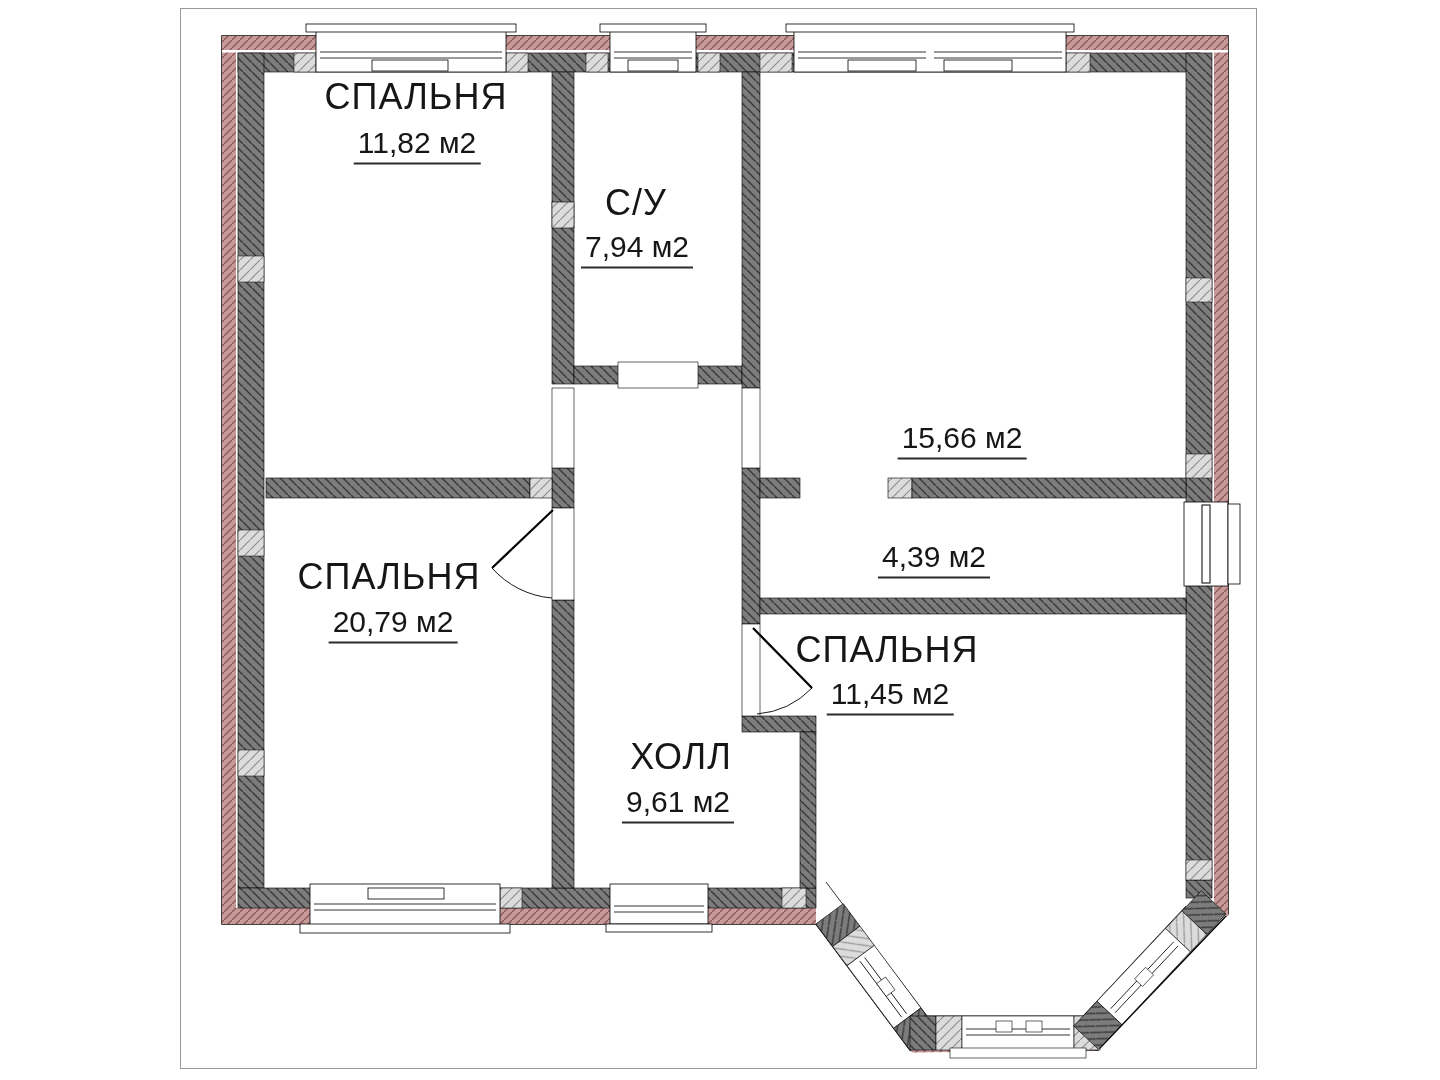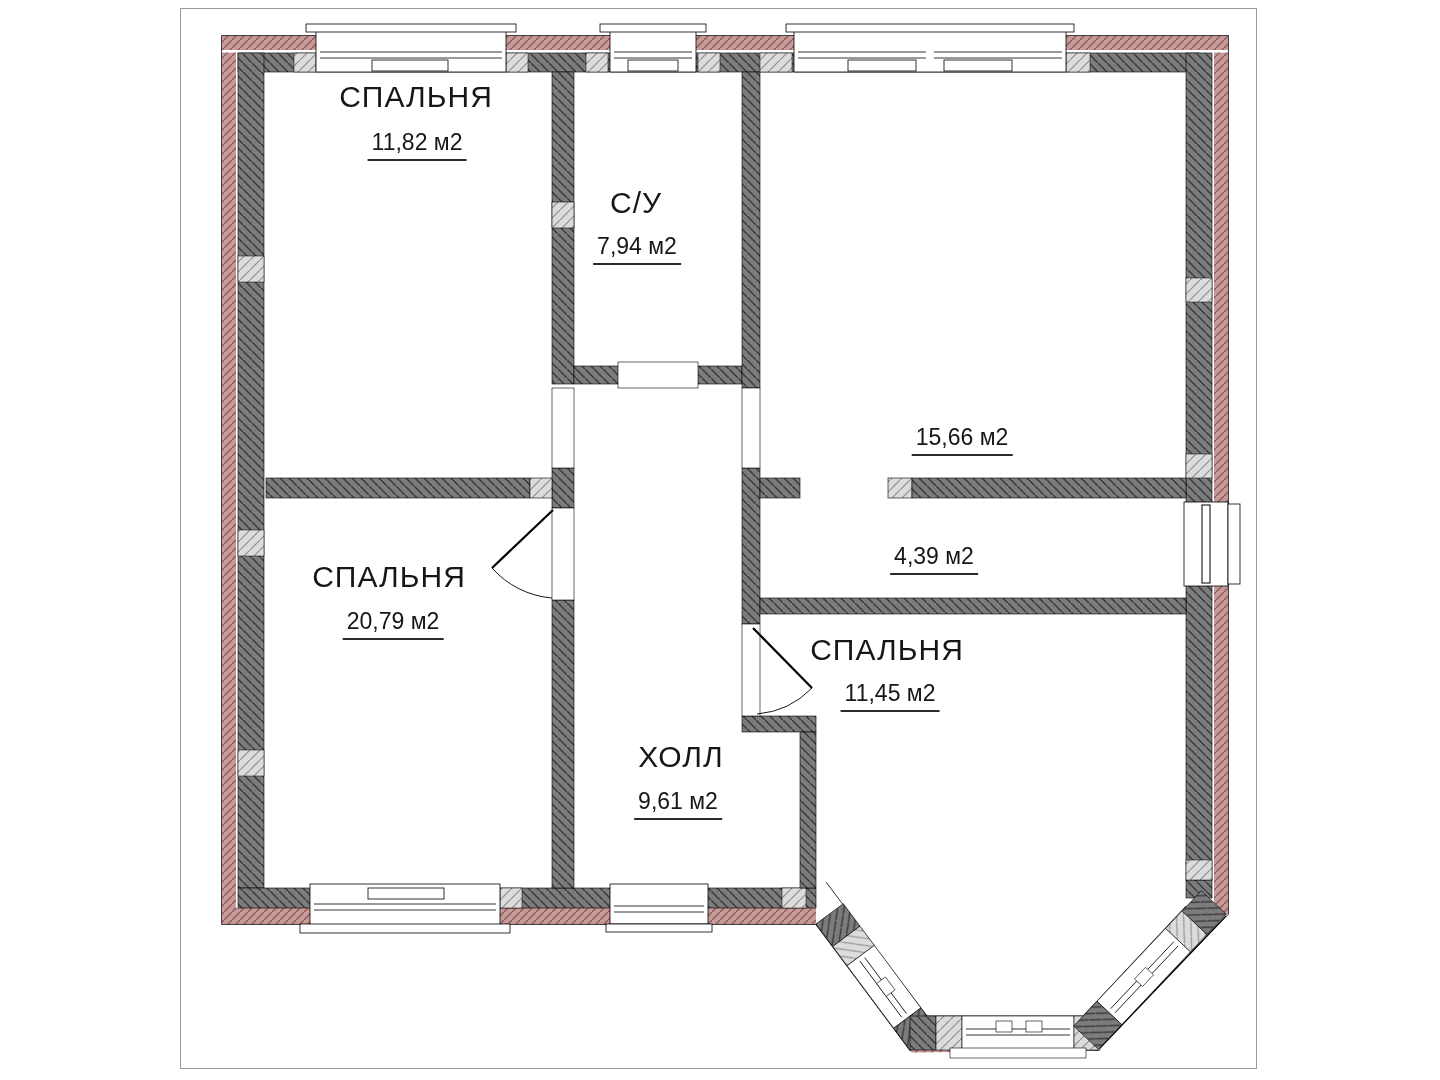--- a/index.html
+++ b/index.html
@@ -3,23 +3,23 @@
 <meta charset="utf-8">
 <style>
   html,body{margin:0;padding:0;background:#ffffff;}
   .canvas{position:relative;width:1440px;height:1080px;background:#ffffff;overflow:hidden;
           font-family:"Liberation Sans", sans-serif;}
   .page{position:absolute;left:180px;top:8px;width:1077px;height:1061px;
         border:1px solid #9a9a9a;background:#ffffff;box-sizing:border-box;}
   .plan-svg{position:absolute;left:0;top:0;width:1440px;height:1080px;}
   .labels{position:absolute;left:0;top:0;width:1440px;height:1080px;pointer-events:none;}
   .room-name{position:absolute;transform:translate(-50%,-50%);
-             font-size:30px;letter-spacing:1px;color:#161616;white-space:nowrap;}
+             font-size:36px;letter-spacing:1px;color:#161616;white-space:nowrap;}
   .room-area{position:absolute;transform:translate(-50%,-50%);
-             font-size:23px;color:#161616;white-space:nowrap;}
+             font-size:30px;color:#161616;white-space:nowrap;}
   .room-area span{display:inline-block;border-bottom:2px solid #2b2b2b;padding:0 4px 3px 4px;}
 </style>
 </head>
 <body>
 
 <div class="canvas">
   <div class="page"></div>
 
   <svg class="plan-svg" viewBox="0 0 1440 1080">
     <defs>

